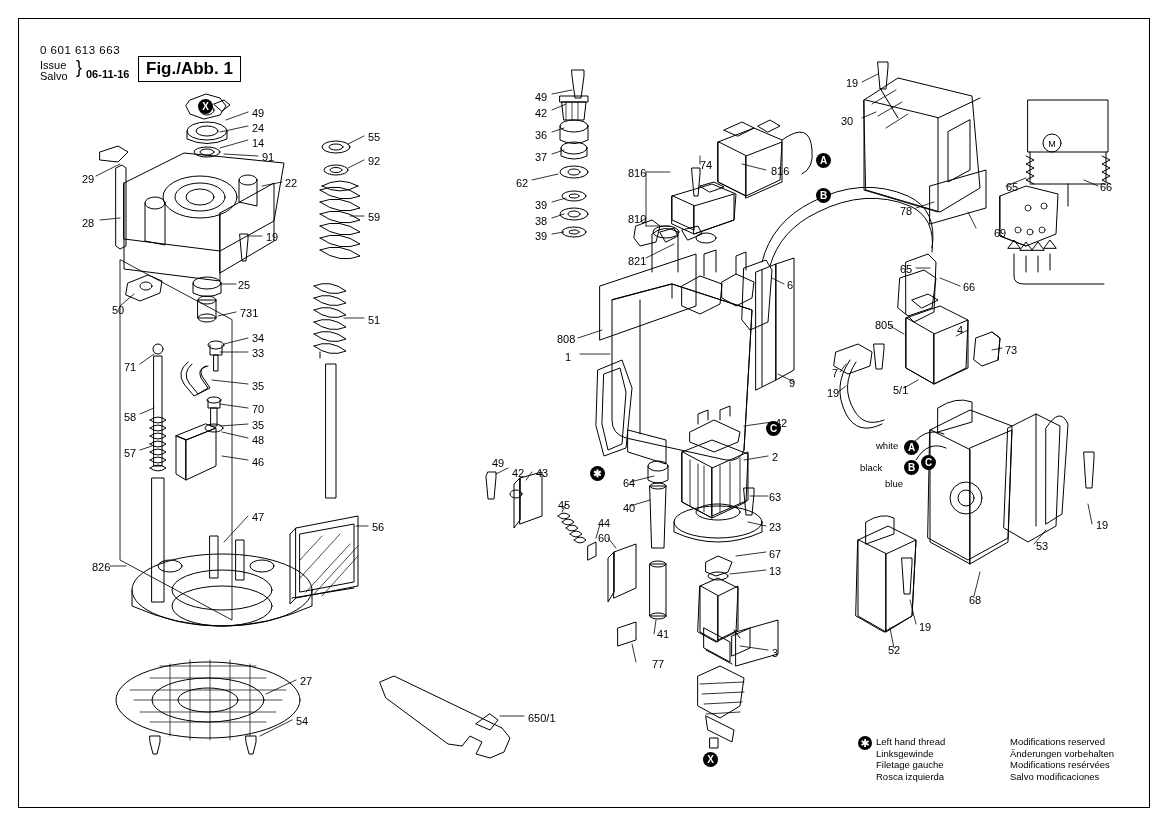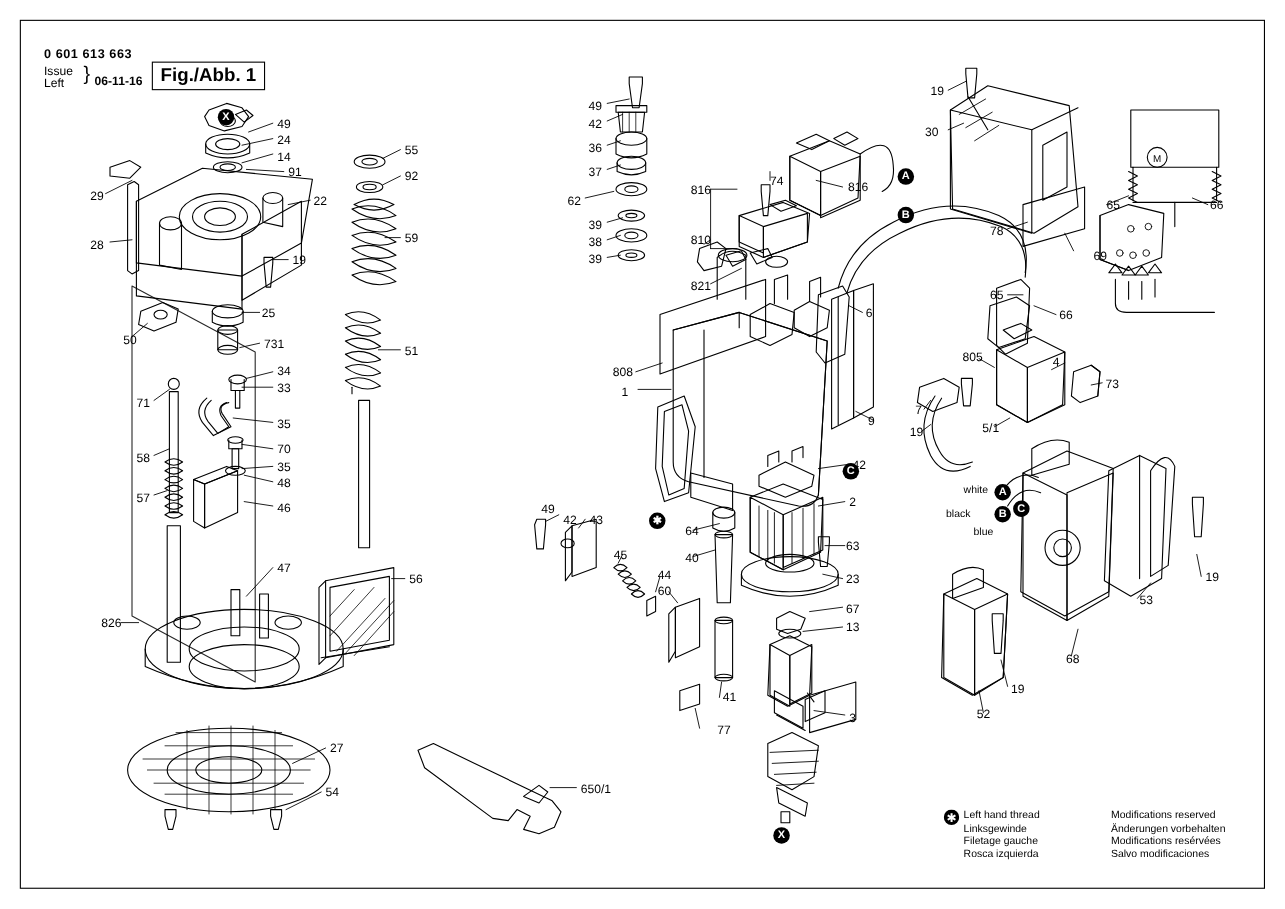--- a/index.html
+++ b/index.html
@@ -1,21 +1,21 @@
 <!DOCTYPE html>
 <html><head>
 <meta charset="utf-8">
 <style>
   html,body{margin:0;padding:0;background:#ffffff;}
   body{width:1168px;height:826px;font-family:"Liberation Sans",sans-serif;color:#000;}
   #sheet{position:relative;width:1168px;height:826px;overflow:hidden;background:#fff;}
   #frame{position:absolute;left:18px;top:18px;width:1132px;height:790px;border:1.5px solid #000;box-sizing:border-box;}
 
   .hdr{position:absolute;font-size:11px;line-height:13px;}
-  #hdr-partno{left:40px;top:44px;letter-spacing:.5px;font-size:11.5px;font-weight:bold;}
+  #hdr-partno{left:40px;top:44px;letter-spacing:.5px;font-size:11.5px;}
   #hdr-issue{left:40px;top:60px;font-size:11px;line-height:11px;}
   #hdr-issue .lbl{display:block;}
   #hdr-brace{position:absolute;left:76px;top:58px;font-size:18px;line-height:18px;}
   #hdr-date{position:absolute;left:86px;top:68px;font-size:11px;font-weight:bold;}
   #hdr-fig{position:absolute;left:138px;top:56px;font-size:17px;font-weight:bold;border:1.5px solid #000;padding:3px 7px 4px 7px;line-height:17px;}
 
   .num{position:absolute;font-size:11px;line-height:11px;font-family:"Liberation Sans",sans-serif;color:#000;white-space:nowrap;}
   .lbl-sm{position:absolute;font-size:9.5px;line-height:11px;white-space:nowrap;}
 
   svg.art{position:absolute;left:0;top:0;width:1168px;height:826px;pointer-events:none;}
@@ -30,21 +30,21 @@
 </head>
 <body>
 
 <div id="sheet">
 
   <div id="frame"></div>
 
   <div class="hdr" id="hdr-partno">0 601 613 663</div>
   <div class="hdr" id="hdr-issue">
     <span class="lbl">Issue</span>
-    <span class="lbl">Left</span>
+    <span class="lbl">Salvo</span>
   </div>
   <div id="hdr-brace">}</div>
   <div id="hdr-date">06-11-16</div>
   <div id="hdr-fig">Fig./Abb. 1</div>
 
   <svg class="art" viewBox="0 0 1168 826">
     <g fill="none" stroke="#000" stroke-width="1" stroke-linejoin="round" stroke-linecap="round">
 
       <path d="M190 100 l16 -6 14 4 6 8 -6 9 -16 4 -14 -5 -4 -8 z"></path>
       <ellipse cx="207" cy="110" rx="7" ry="5"></ellipse>

